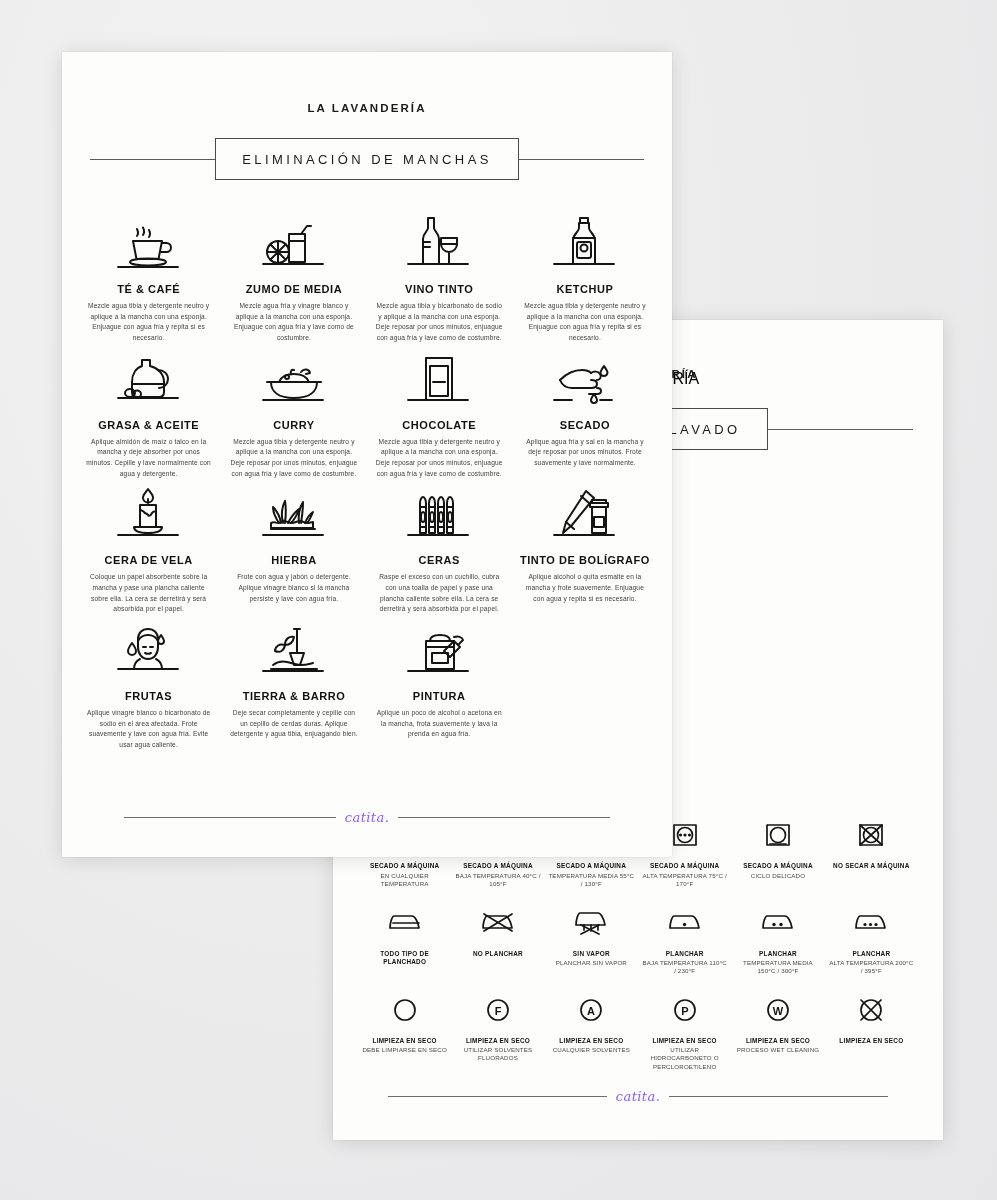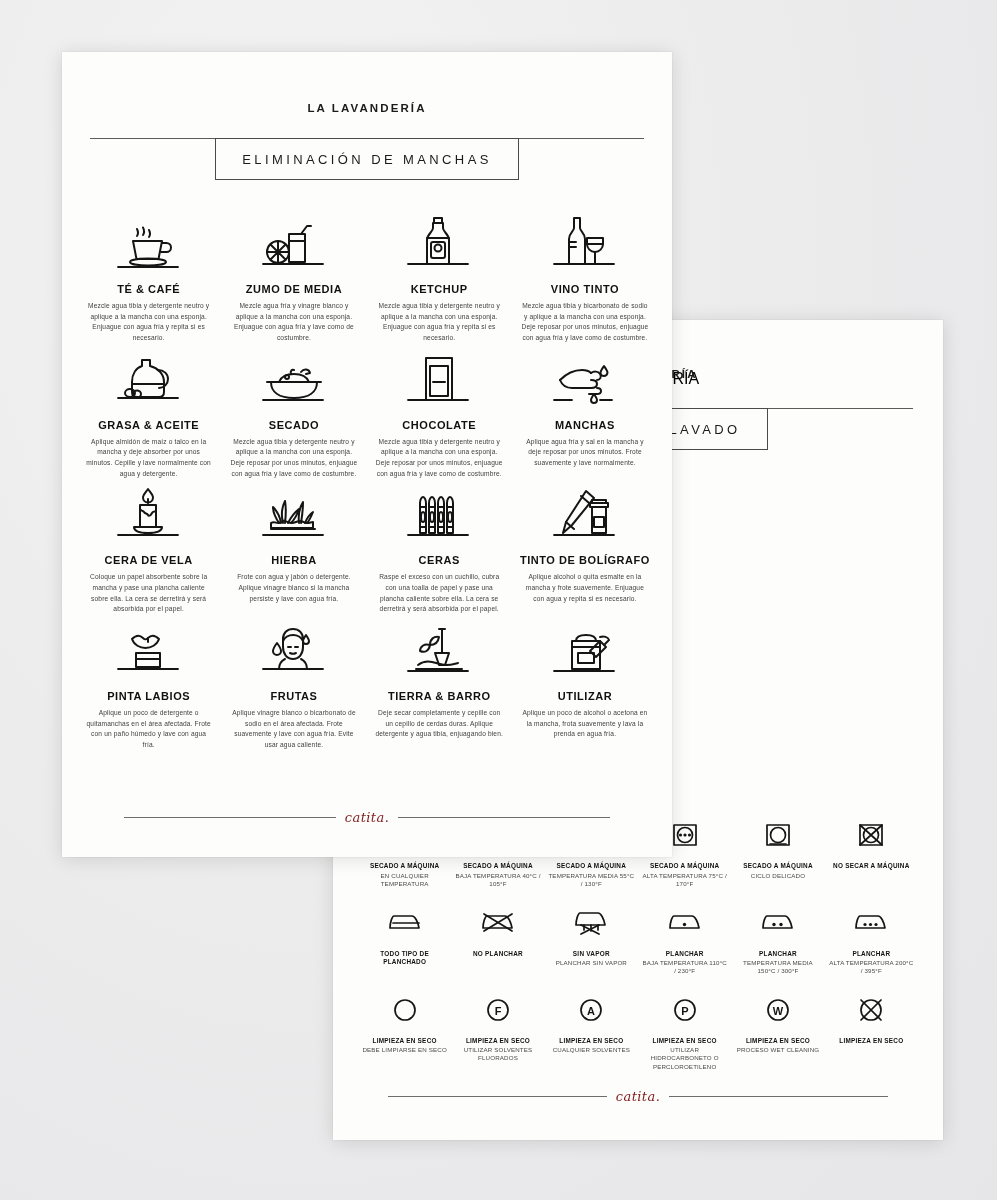--- a/index.html
+++ b/index.html
@@ -46,21 +46,21 @@
   .brand {
     text-align: center;
     font-size: 11.5px;
     font-weight: 700;
     letter-spacing: 2.1px;
     color: #1b1b1b;
   }
 
   .title-row {
     display: flex;
-    align-items: flex-start;
+    align-items: center;
     justify-content: center;
   }
   .title-rule {
     height: 1px;
     background: #5b5b5b;
     flex: 1 1 auto;
   }
   .title-box {
     border: 1px solid #4a4a4a;
     padding: 11px 26px;
@@ -119,21 +119,21 @@
     display: flex;
     align-items: center;
     justify-content: center;
     gap: 9px;
   }
   .sign-rule { height: 1px; background: #6d6d6d; flex: 1 1 auto; }
   .sign-word {
     font-family: "DejaVu Serif", serif;
     font-style: italic;
     font-size: 13px;
-    color: #7f1d1d;
+    color: #8b5cf6;
     letter-spacing: 0.4px;
     flex: 0 0 auto;
   }
 
   
   .sym-grid {
     display: grid;
     grid-template-columns: repeat(6, 1fr);
     column-gap: 2px;
   }
@@ -587,45 +587,45 @@
           <path class="baseline" d="M6 52h60"></path>
         </svg>
       </div>
       <div class="stain-name">ZUMO DE MEDIA</div>
       <div class="stain-desc">Mezcle agua fría y vinagre blanco y aplique a la mancha con una esponja. Enjuague con agua fría y lave como de costumbre.</div>
     </div>
 
     <div class="stain-cell">
       <div class="stain-art">
         <svg width="74" height="62" viewBox="0 0 74 62">
+          <path class="ink" d="M26 6h6v10c0 3 5 5 5 11v25H21V27c0-6 5-8 5-11z"></path>
+          <path class="ink" d="M21 30h7M21 35h7"></path>
+          <path class="ink" d="M39 26h16v6a8 8 0 0 1-16 0z"></path>
+          <path class="ink" d="M39 32h16"></path>
+          <path class="ink" d="M47 40v12M42 52h10"></path>
+          <path class="baseline" d="M6 52h60"></path>
+        </svg>
+      </div>
+      <div class="stain-name">VINO TINTO</div>
+      <div class="stain-desc">Mezcle agua tibia y bicarbonato de sodio y aplique a la mancha con una esponja. Deje reposar por unos minutos, enjuague con agua fría y lave como de costumbre.</div>
+    </div>
+
+    <div class="stain-cell">
+      <div class="stain-art">
+        <svg width="74" height="62" viewBox="0 0 74 62">
           <path class="ink" d="M32 6h8v5h-8z"></path>
           <path class="ink" d="M31 11h10v5c0 4 6 6 6 12v24H25V28c0-6 6-8 6-12z"></path>
           <path class="ink" d="M25 26h22"></path>
           <rect class="ink" x="29" y="30" width="14" height="16" rx="2"></rect>
           <circle class="ink" cx="36" cy="36" r="3.5"></circle>
           <path class="baseline" d="M6 52h60"></path>
         </svg>
       </div>
       <div class="stain-name">KETCHUP</div>
       <div class="stain-desc">Mezcle agua tibia y detergente neutro y aplique a la mancha con una esponja. Enjuague con agua fría y repita si es necesario.</div>
-    </div>
-
-    <div class="stain-cell">
-      <div class="stain-art">
-        <svg width="74" height="62" viewBox="0 0 74 62">
-          <path class="ink" d="M26 6h6v10c0 3 5 5 5 11v25H21V27c0-6 5-8 5-11z"></path>
-          <path class="ink" d="M21 30h7M21 35h7"></path>
-          <path class="ink" d="M39 26h16v6a8 8 0 0 1-16 0z"></path>
-          <path class="ink" d="M39 32h16"></path>
-          <path class="ink" d="M47 40v12M42 52h10"></path>
-          <path class="baseline" d="M6 52h60"></path>
-        </svg>
-      </div>
-      <div class="stain-name">VINO TINTO</div>
-      <div class="stain-desc">Mezcle agua tibia y bicarbonato de sodio y aplique a la mancha con una esponja. Deje reposar por unos minutos, enjuague con agua fría y lave como de costumbre.</div>
     </div>
 
     <div class="stain-cell">
       <div class="stain-art">
         <svg width="74" height="62" viewBox="0 0 74 62">
           <path class="ink" d="M30 12h8v6c8 2 14 8 14 16v10c0 3-2 5-5 5H25c-3 0-5-2-5-5V34c0-8 4-14 10-16z"></path>
           <path class="ink" d="M46 22c6 0 10 4 10 9s-4 9-9 9"></path>
           <path class="ink" d="M20 36h32"></path>
           <ellipse class="ink" cx="18" cy="45" rx="5" ry="4"></ellipse>
           <ellipse class="ink" cx="25" cy="46" rx="4" ry="3.5"></ellipse>
@@ -640,21 +640,21 @@
       <div class="stain-art">
         <svg width="74" height="62" viewBox="0 0 74 62">
           <path class="ink" d="M14 34h46c0 10-8 16-23 16s-23-6-23-16z"></path>
           <path class="ink" d="M10 34h54"></path>
           <path class="ink" d="M22 34c2-5 7-8 15-8s13 3 15 8"></path>
           <path class="ink" d="M34 26c-1-3 1-5 3-4M44 24c3-4 8-3 9 1l-4 1"></path>
           <circle class="ink" cx="30" cy="29" r="2"></circle>
           <path class="baseline" d="M6 52h60"></path>
         </svg>
       </div>
-      <div class="stain-name">SECADO</div>
+      <div class="stain-name">CURRY</div>
       <div class="stain-desc">Mezcle agua tibia y detergente neutro y aplique a la mancha con una esponja. Deje reposar por unos minutos, enjuague con agua fría y lave como de costumbre.</div>
     </div>
 
     <div class="stain-cell">
       <div class="stain-art">
         <svg width="74" height="62" viewBox="0 0 74 62">
           <path class="ink" d="M24 10h26v42H24z"></path>
           <path class="ink" d="M28 18h18v30H28z"></path>
           <path class="ink" d="M31 34h12"></path>
           <path class="baseline" d="M6 52h60"></path>
@@ -669,21 +669,21 @@
         <svg width="74" height="62" viewBox="0 0 74 62">
           <path class="ink" d="M12 32c6-6 14-10 22-10 4 0 7 1 9 3"></path>
           <path class="ink" d="M43 25c3-2 7-2 9 1s0 6-3 6"></path>
           <path class="ink" d="M43 32c3 0 6 1 6 4s-3 4-6 4H24c-6 0-10-3-12-8"></path>
           <path class="ink" d="M49 40c2 0 4 1 4 3s-2 3-4 3h-8"></path>
           <path class="ink" d="M56 18c2 3 3.5 5 3.5 6.5a3.5 3.5 0 0 1-7 0C52.5 23 54 21 56 18z"></path>
           <path class="ink" d="M46 46c2 3 3 4.5 3 6a3 3 0 0 1-6 0c0-1.5 1-3 3-6z"></path>
           <path class="baseline" d="M6 52h18M52 52h12"></path>
         </svg>
       </div>
-      <div class="stain-name">MANCHAS</div>
+      <div class="stain-name">SECADO</div>
       <div class="stain-desc">Aplique agua fría y sal en la mancha y deje reposar por unos minutos. Frote suavemente y lave normalmente.</div>
     </div>
 
     <div class="stain-cell">
       <div class="stain-art">
         <svg width="74" height="62" viewBox="0 0 74 62">
           <path class="ink" d="M36 6c3 4 5 6 5 8.5a5 5 0 0 1-10 0C31 12 33 10 36 6z"></path>
           <path class="ink" d="M36 16v4"></path>
           <path class="ink" d="M28 22h16v22H28z"></path>
           <path class="ink" d="M28 26c2 3 3 1 4 3s3 1 4 3 3 0 4-2 3-1 4-2"></path>
@@ -741,33 +741,20 @@
           <path class="ink" d="M44 24h14v26H44z"></path>
           <path class="ink" d="M46 34h10v10H46z"></path>
           <path class="ink" d="M44 20v-3h14v3"></path>
           <path class="baseline" d="M6 52h60"></path>
         </svg>
       </div>
       <div class="stain-name">TINTO DE BOLÍGRAFO</div>
       <div class="stain-desc">Aplique alcohol o quita esmalte en la mancha y frote suavemente. Enjuague con agua y repita si es necesario.</div>
     </div>
 
-    <div class="stain-cell">
-      <div class="stain-art">
-        <svg width="74" height="62" viewBox="0 0 74 62">
-          <path class="ink" d="M20 20c4-4 8-4 11-1 2 2 3 2 5 0 3-3 7-3 11 1-2 6-8 9-13.5 9S22 26 20 20z"></path>
-          <path class="ink" d="M36 19c0 2 0 4 0 4"></path>
-          <path class="ink" d="M24 34h24v14H24z"></path>
-          <path class="ink" d="M24 40h24"></path>
-          <path class="baseline" d="M6 50h60"></path>
-        </svg>
-      </div>
-      <div class="stain-name">PINTA LABIOS</div>
-      <div class="stain-desc">Aplique un poco de detergente o quitamanchas en el área afectada. Frote con un paño húmedo y lave con agua fría.</div>
-    </div>
 
     <div class="stain-cell">
       <div class="stain-art">
         <svg width="74" height="62" viewBox="0 0 74 62">
           <path class="ink" d="M26 20c0-6 4-10 10-10s10 4 10 10v8c0 7-4 12-10 12s-10-5-10-12z"></path>
           <path class="ink" d="M26 22c2-4 6-6 10-6s8 2 10 6"></path>
           <path class="ink" d="M31 28h3M38 28h3"></path>
           <path class="ink" d="M33 34c2 1 4 1 6 0"></path>
           <path class="ink" d="M20 24c-3 4-4 6-4 8a4 4 0 0 0 8 0c0-2-1-4-4-8z"></path>
           <path class="ink" d="M49 16c-2 3-3 4.5-3 6a3 3 0 0 0 6 0c0-1.5-1-3-3-6z"></path>
@@ -801,21 +788,21 @@
         <svg width="74" height="62" viewBox="0 0 74 62">
           <path class="ink" d="M24 22h28v28H24z"></path>
           <path class="ink" d="M24 28h28"></path>
           <path class="ink" d="M28 22c0-4 3-6 10-6s10 2 10 6"></path>
           <path class="ink" d="M30 34h16v10H30z"></path>
           <path class="ink" d="M52 18c4-1 8 0 9 3l-4 4"></path>
           <path class="ink" d="M52 22l6 6-10 10-6-6z"></path>
           <path class="baseline" d="M6 52h60"></path>
         </svg>
       </div>
-      <div class="stain-name">UTILIZAR</div>
+      <div class="stain-name">PINTURA</div>
       <div class="stain-desc">Aplique un poco de alcohol o acetona en la mancha, frota suavemente y lava la prenda en agua fría.</div>
     </div>
   </div>
 
   <div style="position:absolute; left:62px; right:62px; bottom:32px;">
     <div class="sign-row">
       <div class="sign-rule"></div>
       <div class="sign-word">catita.</div>
       <div class="sign-rule"></div>
     </div>

